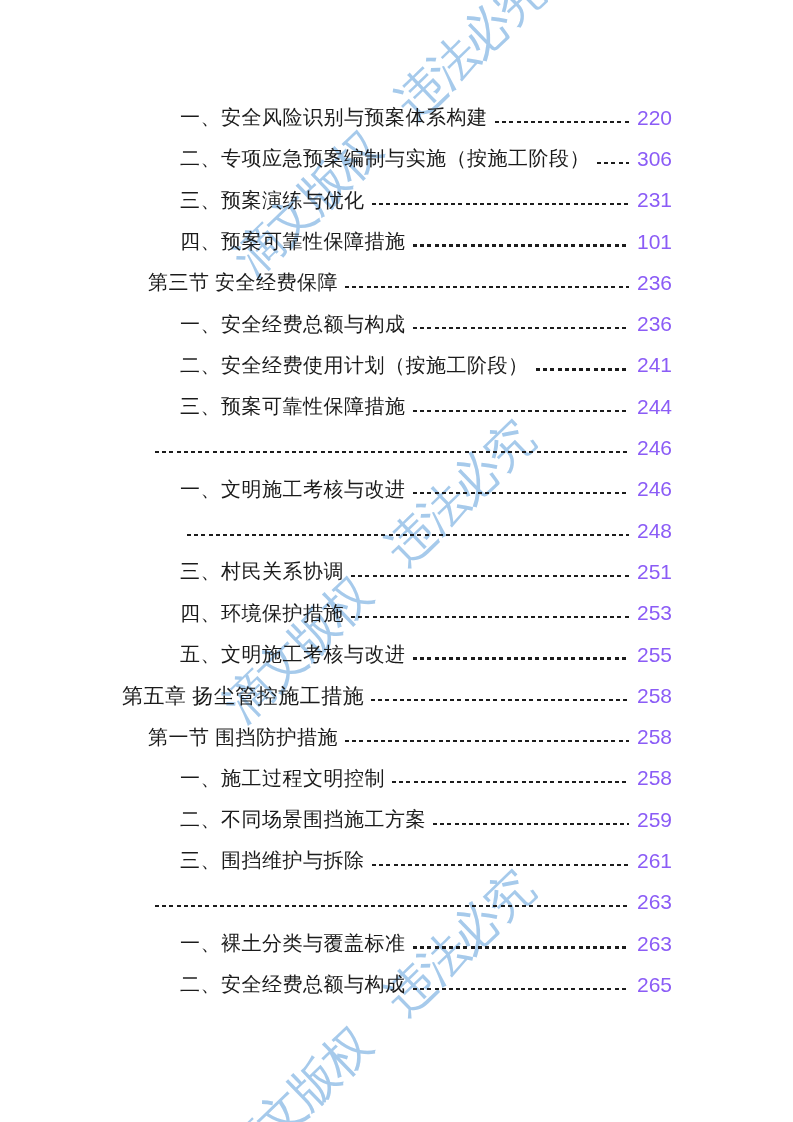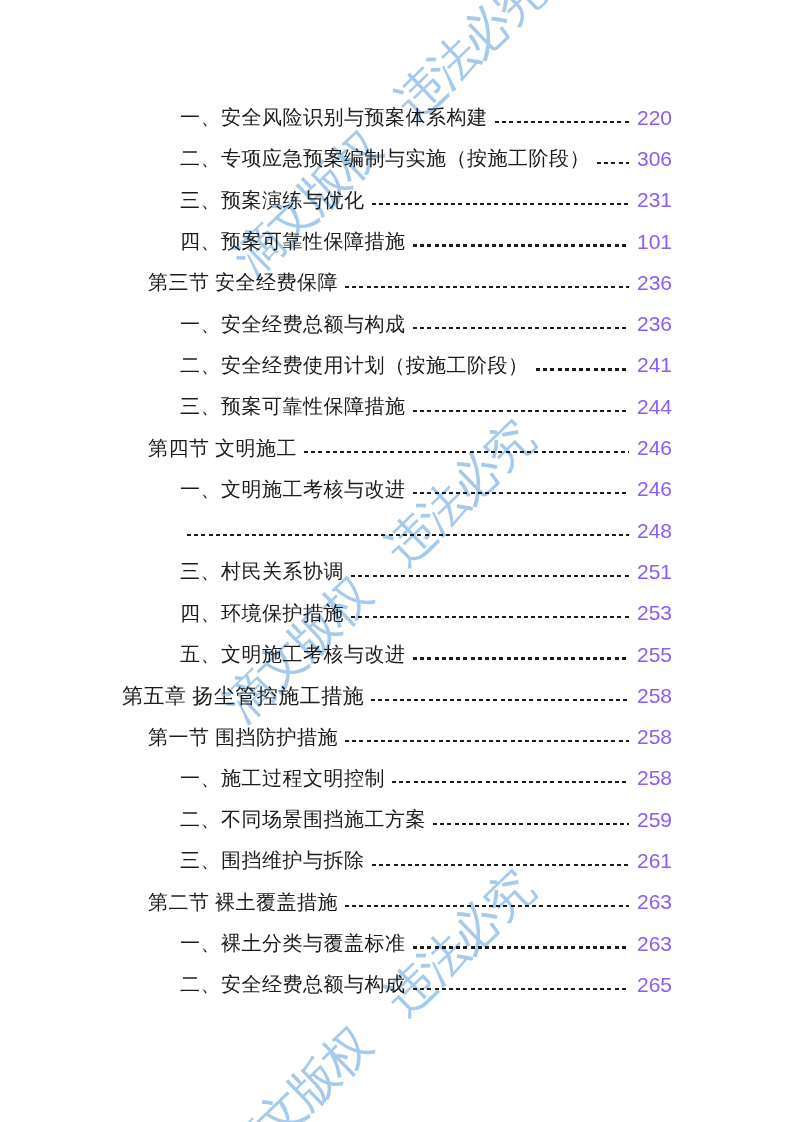--- a/index.html
+++ b/index.html
@@ -110,21 +110,20 @@
     <span class="num">241</span>
   </div>
 
   <div class="row item">
     <span class="label">三、预案可靠性保障措施</span>
     <span class="leader"></span>
     <span class="num">244</span>
   </div>
 
   <div class="row section">
-    <span class="label">第四节 文明施工</span>
     <span class="leader"></span>
     <span class="num">246</span>
   </div>
 
   <div class="row item">
     <span class="label">一、文明施工考核与改进</span>
     <span class="leader"></span>
     <span class="num">246</span>
   </div>
 
@@ -175,21 +174,20 @@
     <span class="num">259</span>
   </div>
 
   <div class="row item">
     <span class="label">三、围挡维护与拆除</span>
     <span class="leader"></span>
     <span class="num">261</span>
   </div>
 
   <div class="row section">
-    <span class="label">第二节 裸土覆盖措施</span>
     <span class="leader"></span>
     <span class="num">263</span>
   </div>
 
   <div class="row item">
     <span class="label">一、裸土分类与覆盖标准</span>
     <span class="leader"></span>
     <span class="num">263</span>
   </div>
 

